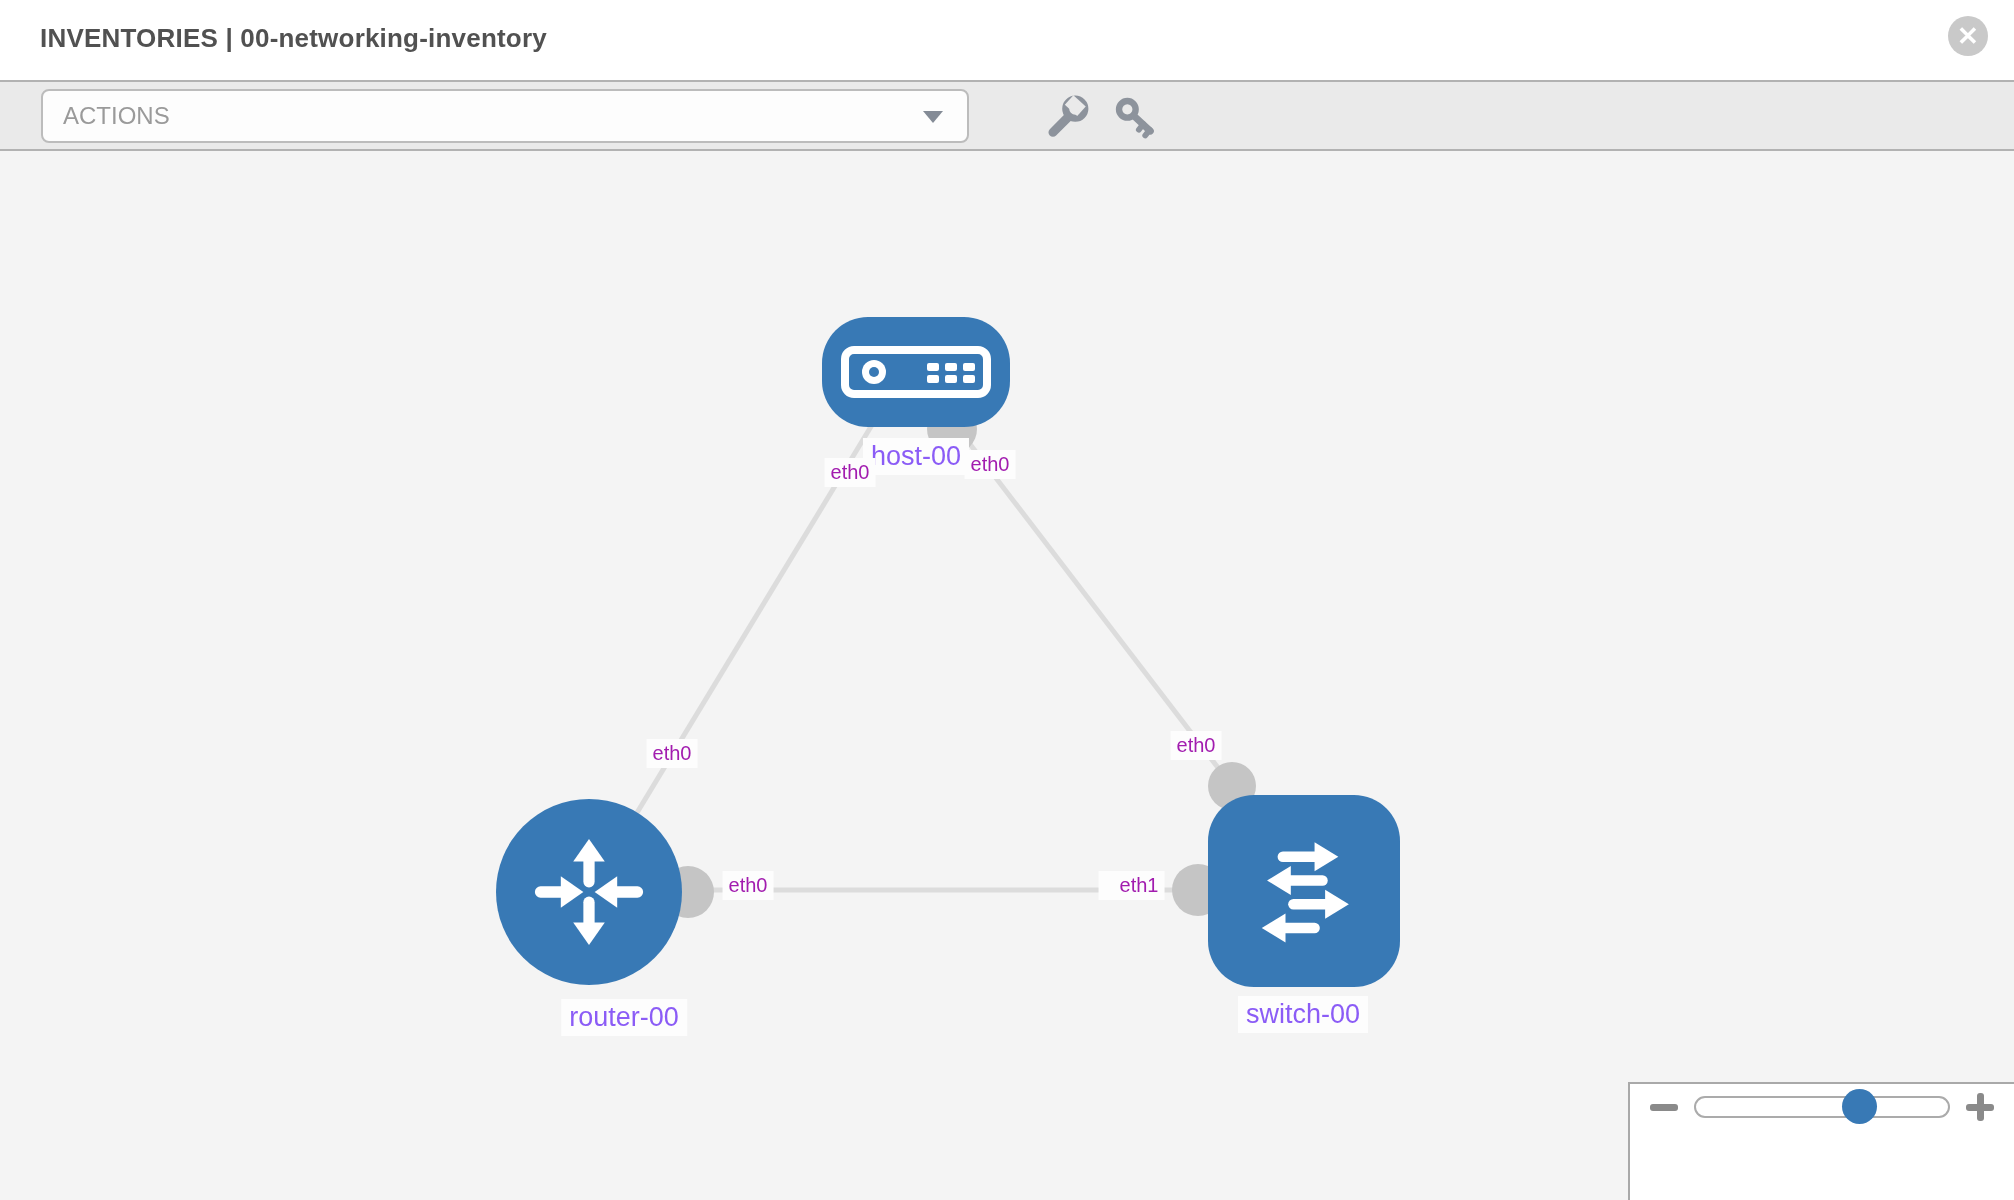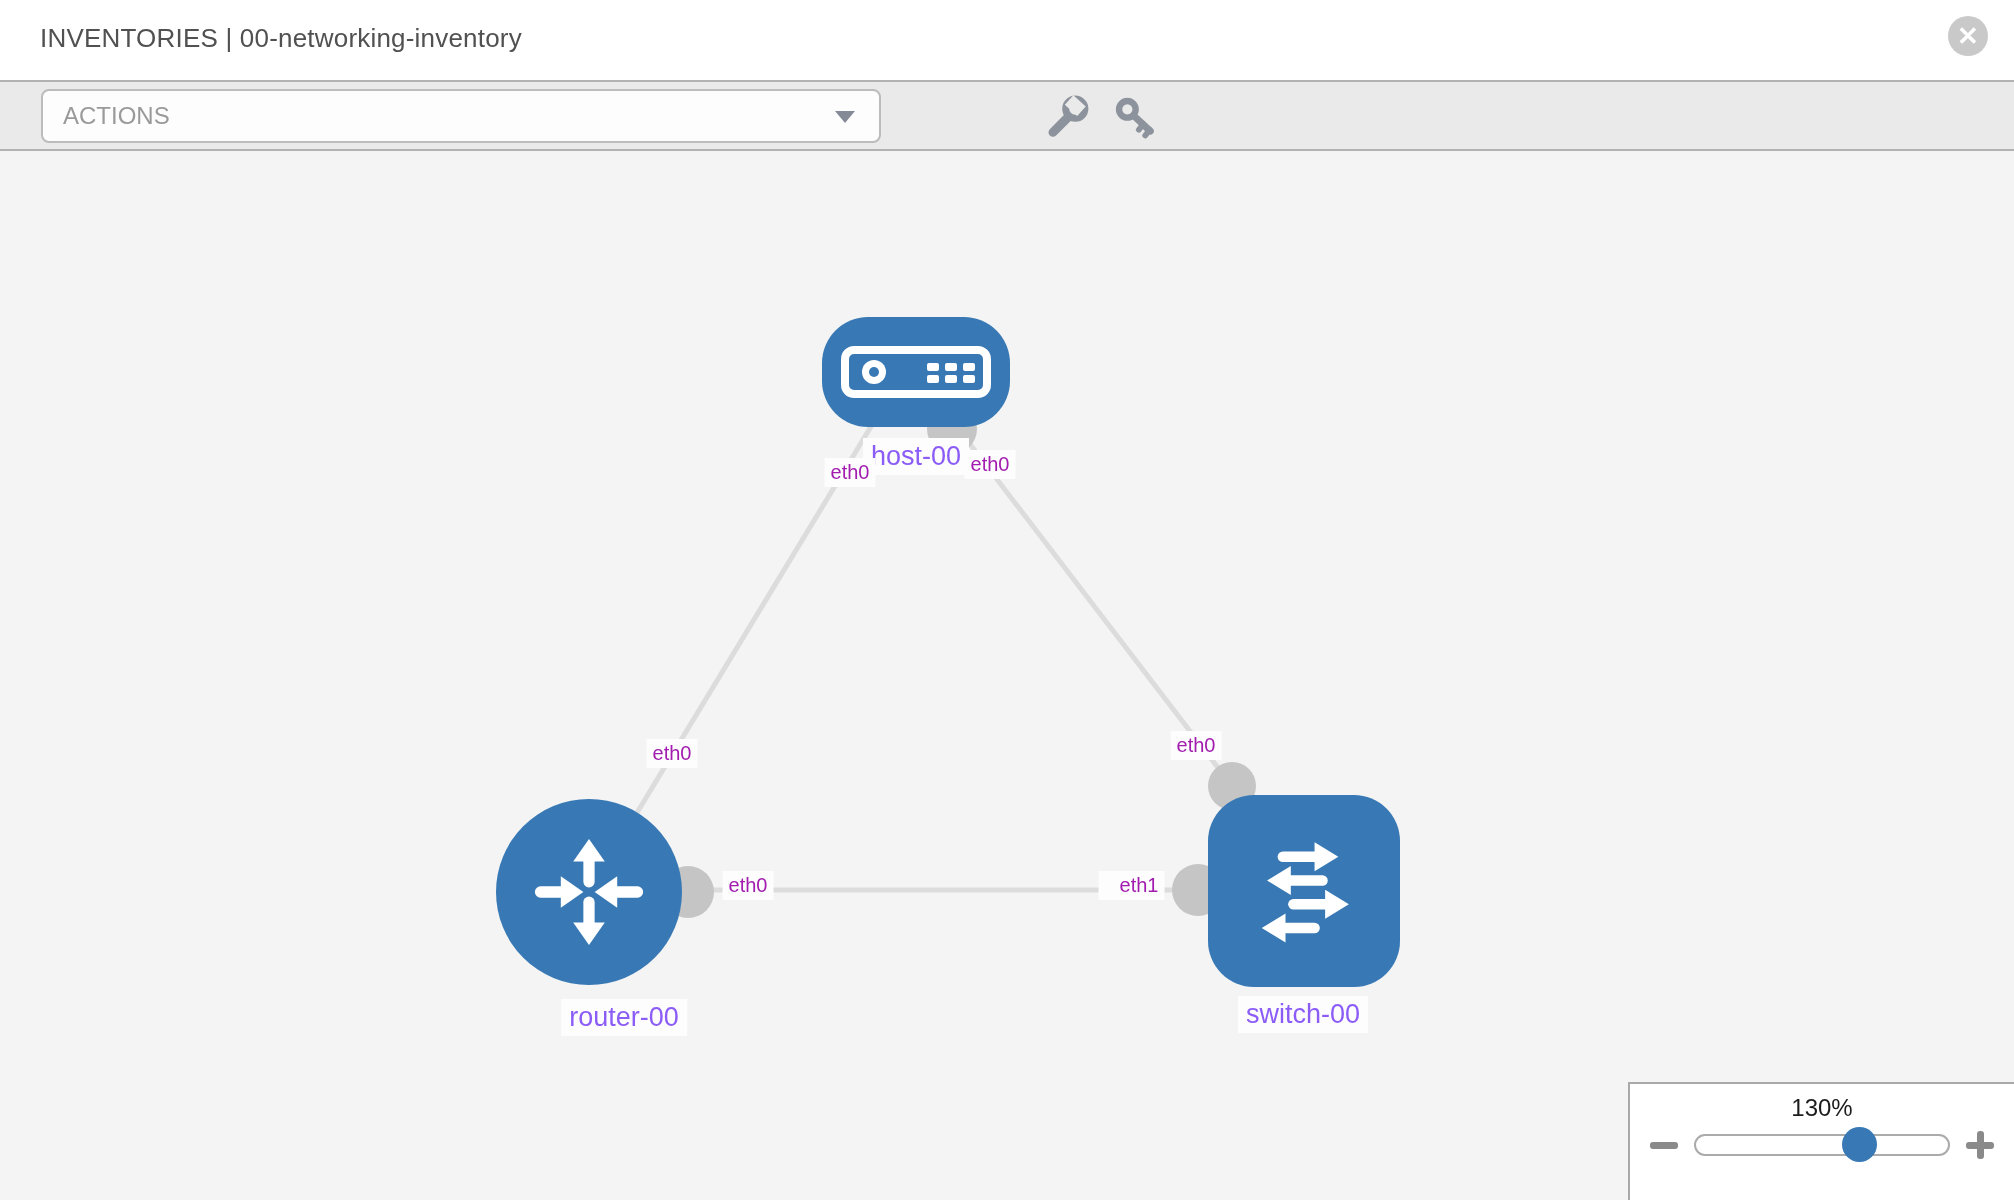--- a/index.html
+++ b/index.html
@@ -3,38 +3,38 @@
 <meta charset="utf-8">
 <style>
   * { margin:0; padding:0; box-sizing:border-box; }
   html,body { width:2014px; height:1200px; overflow:hidden;
     font-family:"Liberation Sans", sans-serif; background:#f4f4f4; }
 
   
   .app-header { position:absolute; left:0; top:0; width:2014px; height:80px;
     background:#ffffff; z-index:10; }
   .app-title { position:absolute; left:40px; top:23px; font-size:26px;
-    font-weight:normal; color:#515151; letter-spacing:0.2px; }
+    font-weight:bold; color:#515151; letter-spacing:0.2px; }
   .close-btn { position:absolute; right:26px; top:16px; width:40px; height:40px;
     border-radius:50%; background:#c9c9c9; color:#ffffff; font-size:26px;
     font-weight:bold; display:flex; align-items:center; justify-content:center;
     cursor:pointer; line-height:1; }
 
   
   .toolbar { position:absolute; left:0; top:80px; width:2014px; height:71px;
     background:#eaeaea; border-top:2px solid #b2b2b2;
     border-bottom:2px solid #b2b2b2; z-index:10; }
   .dd-box { position:absolute; top:7px; height:54px; background:#fdfdfd;
     border:2px solid #bcbcbc; border-radius:8px; display:flex;
     align-items:center; padding:0 20px; font-size:24px; color:#9a9a9a;
     cursor:pointer; }
   .dd-box .caret { position:absolute; right:24px; top:50%; margin-top:-5px;
     width:0; height:0; border-left:10px solid transparent;
     border-right:10px solid transparent; border-top:12px solid #848b96; }
-  .dd-actions { left:41px; width:840px; }
+  .dd-actions { left:41px; width:928px; }
   .dd-search  { left:1183px; width:794px; }
   .tool-icon { position:absolute; top:12px; width:46px; height:46px; cursor:pointer; }
   .tool-icon.wrench { left:1044px; }
   .tool-icon.key    { left:1112px; }
 
   
   .canvas { position:absolute; left:0; top:151px; width:2014px; height:1049px;
     background:#f4f4f4; z-index:1; }
   svg.links { position:absolute; left:0; top:0; width:2014px; height:1200px;
     z-index:2; pointer-events:none; }
@@ -165,21 +165,20 @@
 
 <div class="chip port-label" style="left:850px; top:458px;">eth0</div>
 <div class="chip port-label" style="left:990px; top:450px;">eth0</div>
 <div class="chip port-label" style="left:672px; top:739px;">eth0</div>
 <div class="chip port-label" style="left:1196px; top:731px;">eth0</div>
 <div class="chip port-label" style="left:748px; top:871px;">eth0</div>
 <div class="chip port-label" style="left:1124px; top:871px;">eth0</div>
 <div class="chip port-label" style="left:1132px; top:871px; z-index:7;padding-left:20px;">eth1</div>
 
 <div class="zoom-panel">
-  <div class="zoom-level">130%</div>
   <div class="zoom-row">
     <div class="zoom-minus"></div>
     <div class="zoom-track">
       <div class="zoom-thumb"></div>
     </div>
     <div class="zoom-plus"></div>
   </div>
 </div>
 
 </body></html>

